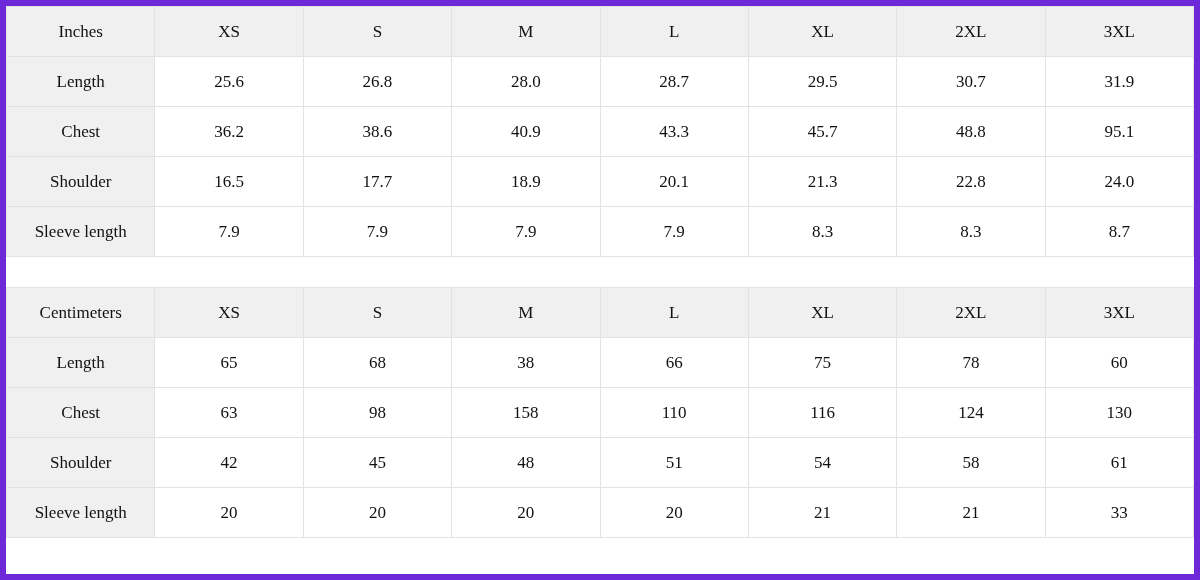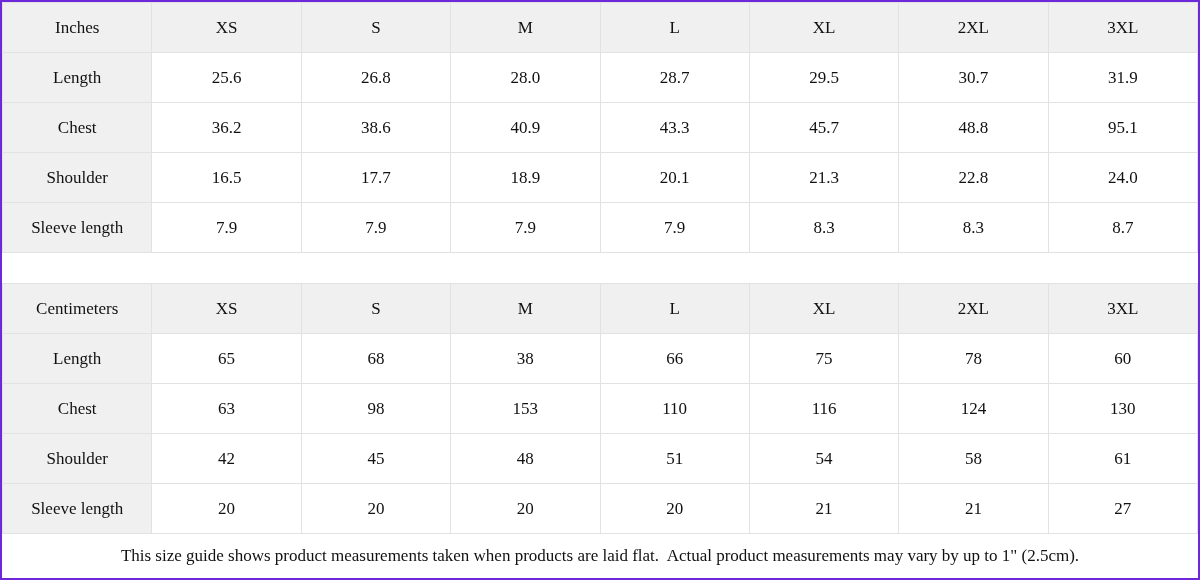--- a/index.html
+++ b/index.html
@@ -10,21 +10,21 @@
   body {
     width: 1200px;
     height: 580px;
     font-family: "Liberation Serif", "DejaVu Serif", serif;
     color: #111111;
   }
   .size-guide {
     box-sizing: border-box;
     width: 1200px;
     height: 580px;
-    border: 2px solid #6d28d9;
+    border: 6px solid #6d28d9;
     display: flex;
     flex-direction: column;
     background: #ffffff;
   }
   table.size-table {
     width: 100%;
     border-collapse: collapse;
     table-layout: fixed;
   }
   table.size-table th,
@@ -146,21 +146,21 @@
         <td>38</td>
         <td>66</td>
         <td>75</td>
         <td>78</td>
         <td>60</td>
       </tr>
       <tr>
         <td class="lbl">Chest</td>
         <td>63</td>
         <td>98</td>
-        <td>153</td>
+        <td>158</td>
         <td>110</td>
         <td>116</td>
         <td>124</td>
         <td>130</td>
       </tr>
       <tr>
         <td class="lbl">Shoulder</td>
         <td>42</td>
         <td>45</td>
         <td>48</td>
@@ -170,20 +170,19 @@
         <td>61</td>
       </tr>
       <tr>
         <td class="lbl">Sleeve length</td>
         <td>20</td>
         <td>20</td>
         <td>20</td>
         <td>20</td>
         <td>21</td>
         <td>21</td>
-        <td>27</td>
+        <td>33</td>
       </tr>
     </tbody>
   </table>
 
-  <div class="footer-note">This size guide shows product measurements taken when products are laid flat.  Actual product measurements may vary by up to 1" (2.5cm).</div>
 
 </div>
 
 </body></html>

